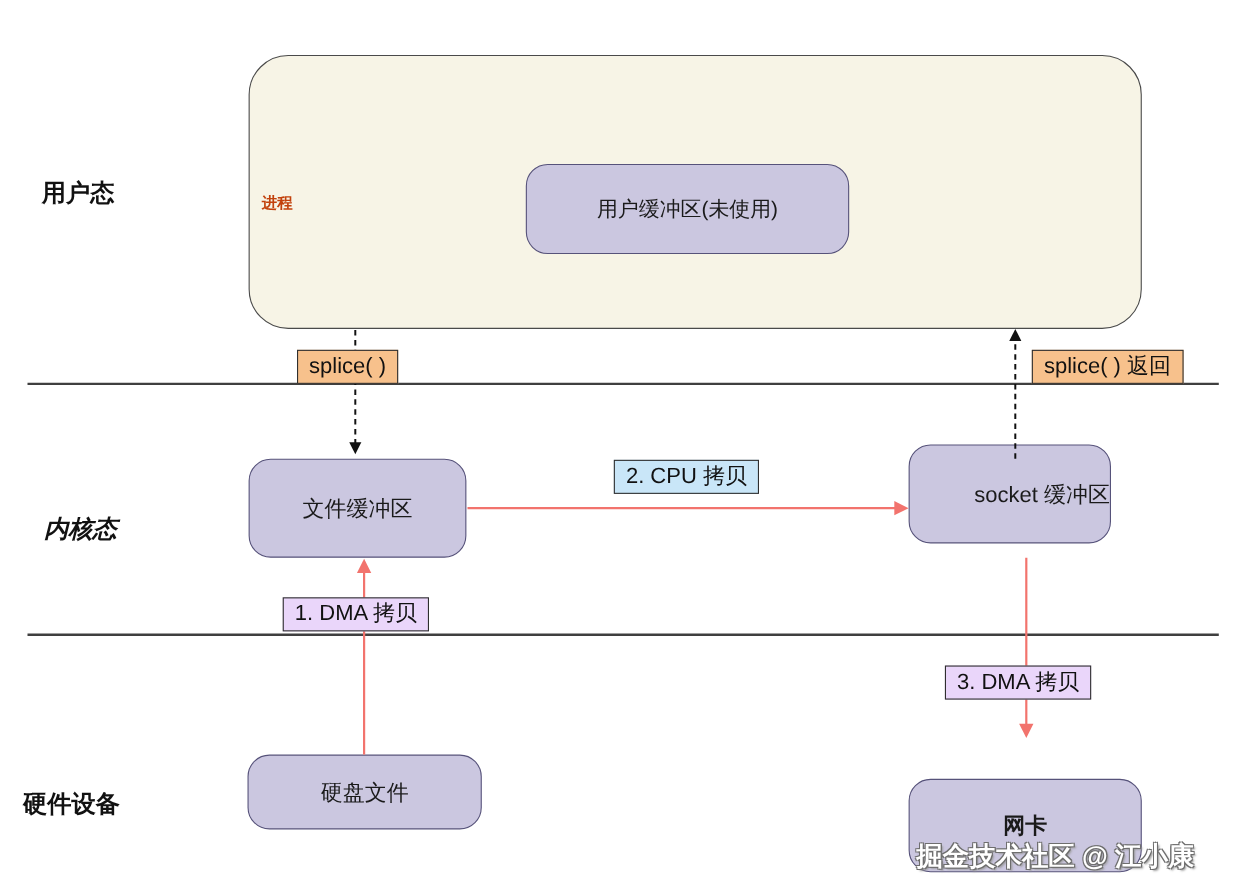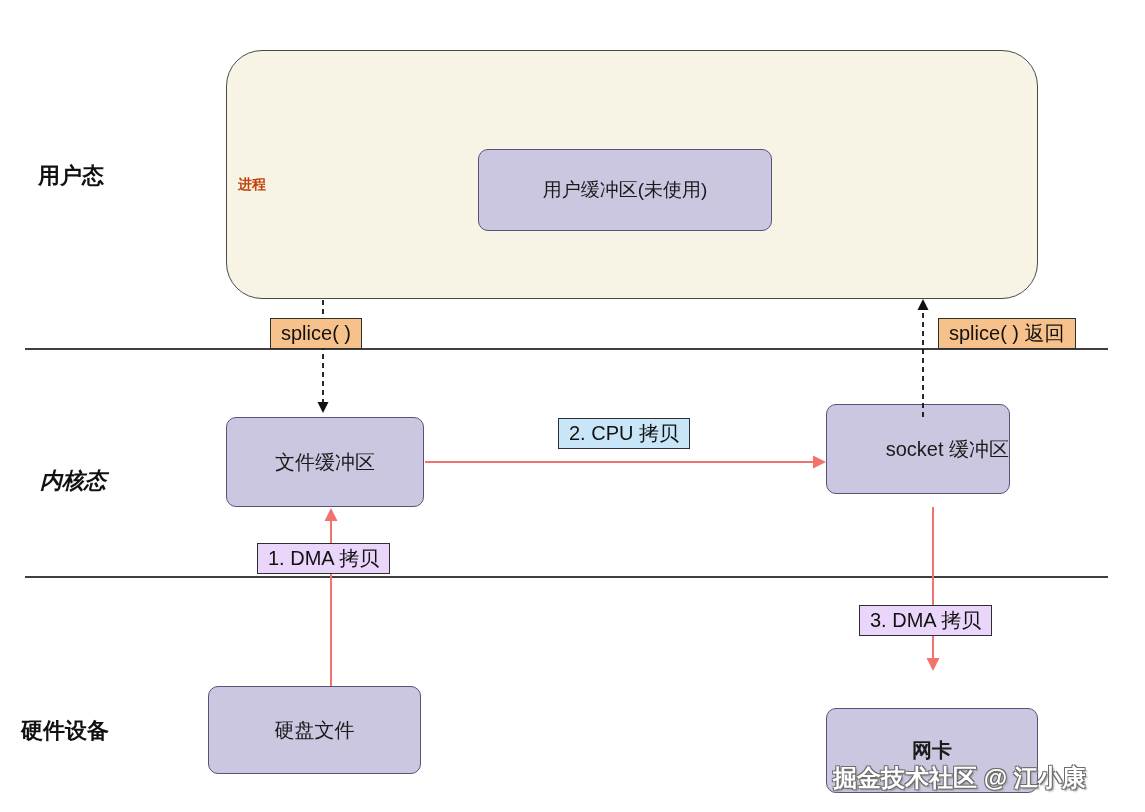--- a/index.html
+++ b/index.html
@@ -13,28 +13,28 @@
     left:226px;top:50px;width:812px;height:249px;
     background:#F7F4E6;border:1.6px solid #4A4A4A;border-radius:36px;
     box-sizing:border-box;
   }
   .process-label{
     left:238px;top:176px;font-size:14px;font-weight:bold;color:#c2410c;
   }
 
   
   .node{
-    background:#CBC7E0;border:1.6px solid #56527A;border-radius:10px;
+    background:#CBC7E0;border:1.6px solid #56527A;border-radius:20px;
     box-sizing:border-box;display:flex;align-items:center;justify-content:center;
     font-size:20px;color:#1a1a1a;
   }
   .user-buffer{left:478px;top:149px;width:294px;height:82px;font-size:19px;}
   .file-buffer{left:226px;top:417px;width:198px;height:90px;}
   .socket-buffer{left:826px;top:404px;width:184px;height:90px;justify-content:flex-end;}
-  .disk-file{left:208px;top:686px;width:213px;height:88px;}
+  .disk-file{left:225px;top:686px;width:213px;height:68px;}
   .nic{left:826px;top:708px;width:212px;height:85px;font-weight:bold;}
 
   
   .band-label{font-size:22px;font-weight:bold;color:#111;}
   .lbl-user{left:38px;top:161px;}
   .lbl-kernel{left:40px;top:466px;font-style:italic;}
   .lbl-hw{left:21px;top:716px;}
 
   
   .chip{

